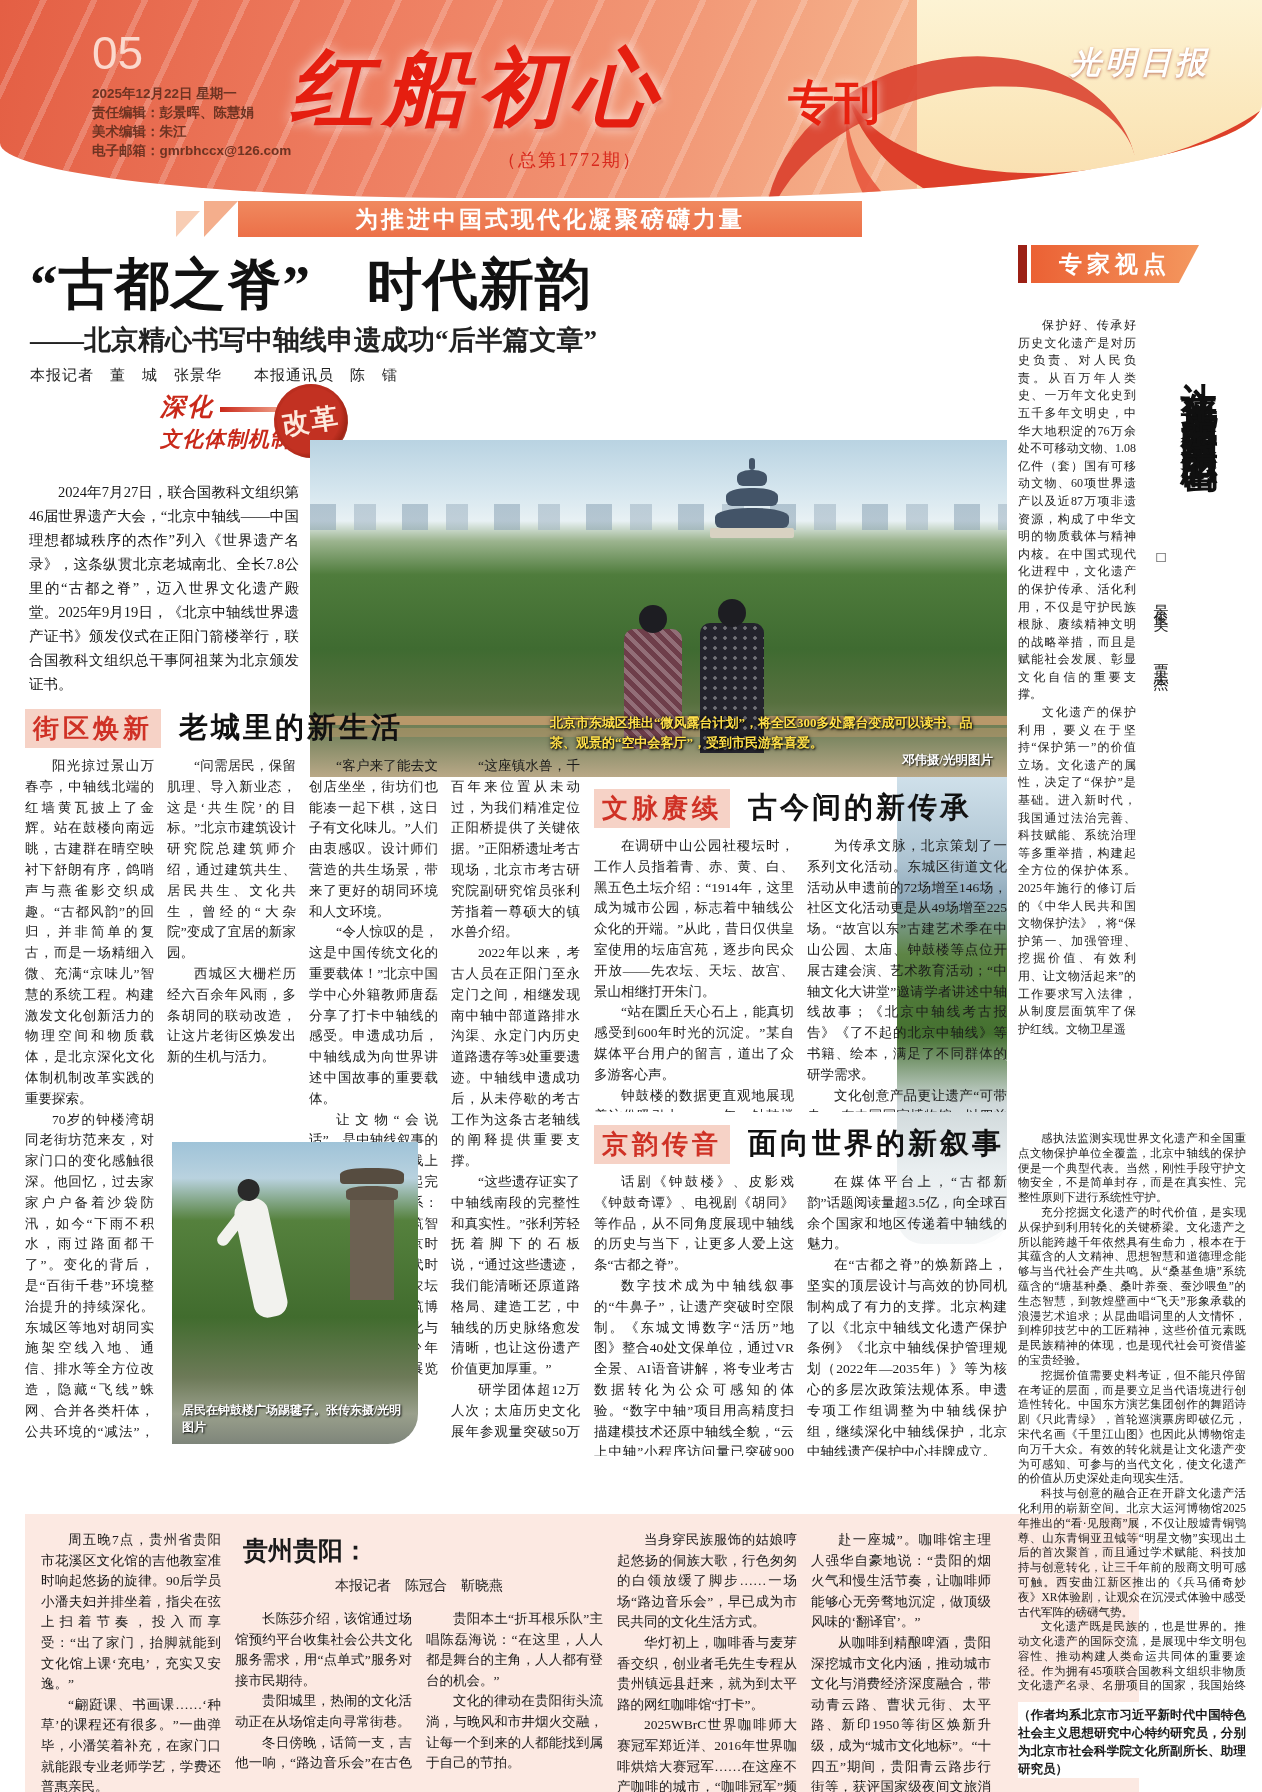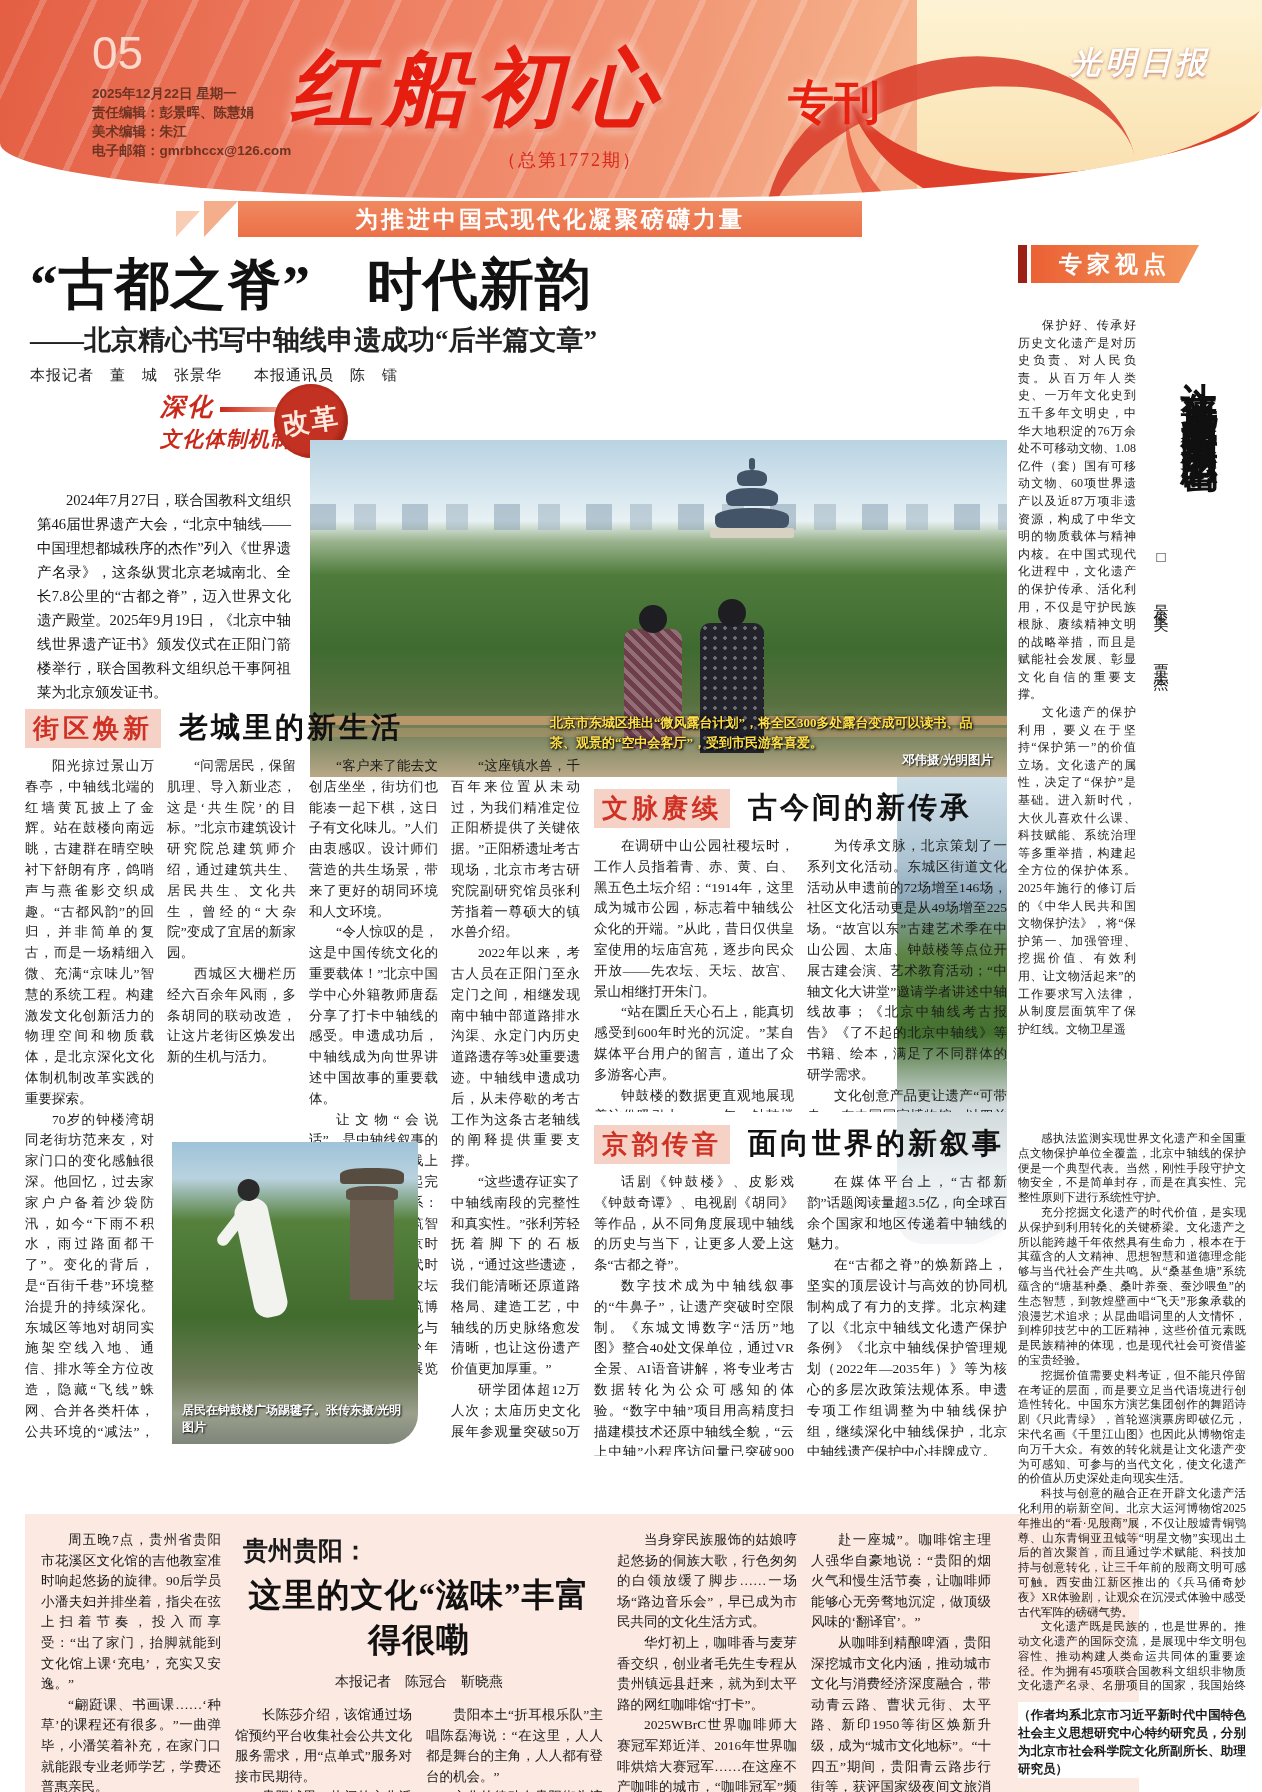--- a/index.html
+++ b/index.html
@@ -45,21 +45,21 @@
   .stamp .l1{color:#c9291a;font-size:25px;font-weight:bold;font-style:italic;letter-spacing:2px;}
   .stamp .l1 .rule{display:inline-block;width:60px;height:5px;background:linear-gradient(90deg,#c9291a,#f0a089);vertical-align:middle;margin-left:6px;}
   .stamp .l2{color:#c9291a;font-size:21px;font-weight:bold;font-style:italic;margin-top:2px;letter-spacing:1px;}
   .seal{position:absolute;right:-8px;top:-6px;width:74px;height:74px;border-radius:50%;
     background:radial-gradient(circle at 40% 40%,#c23122 0 60%,#a02415 72%,rgba(160,36,21,.55) 82%,rgba(160,36,21,0) 92%);
     color:#fde9dd;font-size:27px;font-weight:bold;display:flex;align-items:center;justify-content:center;
     letter-spacing:2px;transform:rotate(-8deg);box-shadow:0 0 0 3px rgba(162,40,22,.25) inset;}
   
   .intro{left:25px;top:476px;width:278px;height:224px;overflow:hidden;font-size:14.5px;line-height:24px;
     text-align:justify;color:#161616;}
-  .intro p{margin:12px;text-indent:2em;}
+  .intro p{margin:4px;text-indent:2em;}
   
   .photo1{left:310px;top:440px;width:697px;height:337px;overflow:hidden;
     background:linear-gradient(180deg,#b9d3e2 0%,#d7e7ef 16%,#e8f1f4 24%,#9cb48f 30%,#4f7c3c 40%,#3f6b31 62%,#57703f 78%,#7b8661 88%,#b9a887 100%);}
   .skyline{position:absolute;left:0;top:64px;width:100%;height:26px;opacity:.55;
     background:repeating-linear-gradient(90deg,#8ba3b5 0 26px,transparent 26px 44px,#9fb3c2 44px 66px,transparent 66px 92px);}
   .pagoda{position:absolute;left:57%;top:18px;width:90px;height:80px;}
   .pagoda div{background:#435468;margin:0 auto;border-radius:45% 45% 6px 6px;}
   .pg-tip{width:6px;height:12px;border-radius:3px !important;}
   .pg-r1{width:30px;height:16px;}
   .pg-r2{width:52px;height:18px;margin-top:2px !important;}
@@ -269,21 +269,20 @@
 
 <div class="abs band">
   <div class="band-inner">
     <div class="col side">
         <p>周五晚7点，贵州省贵阳市花溪区文化馆的吉他教室准时响起悠扬的旋律。90后学员小潘夫妇并排坐着，指尖在弦上扫着节奏，投入而享受：“出了家门，抬脚就能到文化馆上课‘充电’，充实又安逸。”</p>
         <p>“翩跹课、书画课……‘种草’的课程还有很多。”一曲弹毕，小潘笑着补充，在家门口就能跟专业老师学艺，学费还普惠亲民。</p>
         <p>“大伙儿喜欢什么课，我们就安排什么课程。”花溪区文化馆馆长介绍。近年来，贵阳持续提升公共文化服务水平，“十四五”以来新增博物馆3个、新增文化馆1个，建成17个新型公共文化空间、城市主题书房，让“爽爽贵阳”城市品牌更具文化活力。</p>
       </div>
     <div class="mid">
       <div class="gy-kicker">贵州贵阳：</div>
-      <div class="gy-headline">这里的文化“滋味”丰富得很嘞</div>
       <div class="gy-byline">本报记者　陈冠合　靳晓燕</div>
       <div class="gy-sub">
         <div class="col">
             <p>长陈莎介绍，该馆通过场馆预约平台收集社会公共文化服务需求，用“点单式”服务对接市民期待。</p>
             <p>贵阳城里，热闹的文化活动正在从场馆走向寻常街巷。</p>
             <p>冬日傍晚，话筒一支，吉他一响，“路边音乐会”在古色古香的文昌阁旁如约开唱。广东游客李女士循着歌声停下脚步：“路边音乐会已举办610多场，吸引现场观众超500万人次。”</p>
           </div>
         <div class="col">
             <p>贵阳本土“折耳根乐队”主唱陈磊海说：“在这里，人人都是舞台的主角，人人都有登台的机会。”</p>
             <p>文化的律动在贵阳街头流淌，与晚风和市井烟火交融，让每一个到来的人都能找到属于自己的节拍。</p>
@@ -303,21 +302,21 @@
 </div>
 
 <div class="abs sidebar">
   <div class="x-head">
     <div class="x-bar"></div>
     <div class="x-box">专家视点</div>
   </div>
   <div class="x-top">
     <div class="x-col">
         <p>保护好、传承好历史文化遗产是对历史负责、对人民负责。从百万年人类史、一万年文化史到五千多年文明史，中华大地积淀的76万余处不可移动文物、1.08亿件（套）国有可移动文物、60项世界遗产以及近87万项非遗资源，构成了中华文明的物质载体与精神内核。在中国式现代化进程中，文化遗产的保护传承、活化利用，不仅是守护民族根脉、赓续精神文明的战略举措，而且是赋能社会发展、彰显文化自信的重要支撑。</p>
-        <p>文化遗产的保护利用，要义在于坚持“保护第一”的价值立场。文化遗产的属性，决定了“保护”是基础。进入新时代，大伙儿喜欢什么课、科技赋能、系统治理等多重举措，构建起全方位的保护体系。2025年施行的修订后的《中华人民共和国文物保护法》，将“保护第一、加强管理、挖掘价值、有效利用、让文物活起来”的工作要求写入法律，从制度层面筑牢了保护红线。文物卫星遥</p>
+        <p>文化遗产的保护利用，要义在于坚持“保护第一”的价值立场。文化遗产的属性，决定了“保护”是基础。进入新时代，我国通过法治完善、科技赋能、系统治理等多重举措，构建起全方位的保护体系。2025年施行的修订后的《中华人民共和国文物保护法》，将“保护第一、加强管理、挖掘价值、有效利用、让文物活起来”的工作要求写入法律，从制度层面筑牢了保护红线。文物卫星遥</p>
       </div>
     <div class="x-authors">□　景俊美　　贾志杰</div>
     <div class="x-vtitle">让文化遗产成为文明传承的活态密码</div>
   </div>
   <div class="x-rest">
       <p>感执法监测实现世界文化遗产和全国重点文物保护单位全覆盖，北京中轴线的保护便是一个典型代表。当然，刚性手段守护文物安全，不是简单封存，而是在真实性、完整性原则下进行系统性守护。</p>
       <p>充分挖掘文化遗产的时代价值，是实现从保护到利用转化的关键桥梁。文化遗产之所以能跨越千年依然具有生命力，根本在于其蕴含的人文精神、思想智慧和道德理念能够与当代社会产生共鸣。从“桑基鱼塘”系统蕴含的“塘基种桑、桑叶养蚕、蚕沙喂鱼”的生态智慧，到敦煌壁画中“飞天”形象承载的浪漫艺术追求；从昆曲唱词里的人文情怀，到榫卯技艺中的工匠精神，这些价值元素既是民族精神的体现，也是现代社会可资借鉴的宝贵经验。</p>
       <p>挖掘价值需要史料考证，但不能只停留在考证的层面，而是要立足当代语境进行创造性转化。中国东方演艺集团创作的舞蹈诗剧《只此青绿》，首轮巡演票房即破亿元，宋代名画《千里江山图》也因此从博物馆走向万千大众。有效的转化就是让文化遗产变为可感知、可参与的当代文化，使文化遗产的价值从历史深处走向现实生活。</p>
       <p>科技与创意的融合正在开辟文化遗产活化利用的崭新空间。北京大运河博物馆2025年推出的“看·见殷商”展，不仅让殷墟青铜鸮尊、山东青铜亚丑钺等“明星文物”实现出土后的首次聚首，而且通过学术赋能、科技加持与创意转化，让三千年前的殷商文明可感可触。西安曲江新区推出的《兵马俑奇妙夜》XR体验剧，让观众在沉浸式体验中感受古代军阵的磅礴气势。</p>
       <p>文化遗产既是民族的，也是世界的。推动文化遗产的国际交流，是展现中华文明包容性、推动构建人类命运共同体的重要途径。作为拥有45项联合国教科文组织非物质文化遗产名录、名册项目的国家，我国始终以开放姿态参与全球文化遗产治理。“良渚论坛”搭建文明对话平台，“中国·唐”特展亮相法国吉美博物馆引发欧洲观众热捧，上海博物馆“古埃及文明大展”吸引200多万观众……这些案例生动地展示了我国文化遗产的双向交流。</p>

